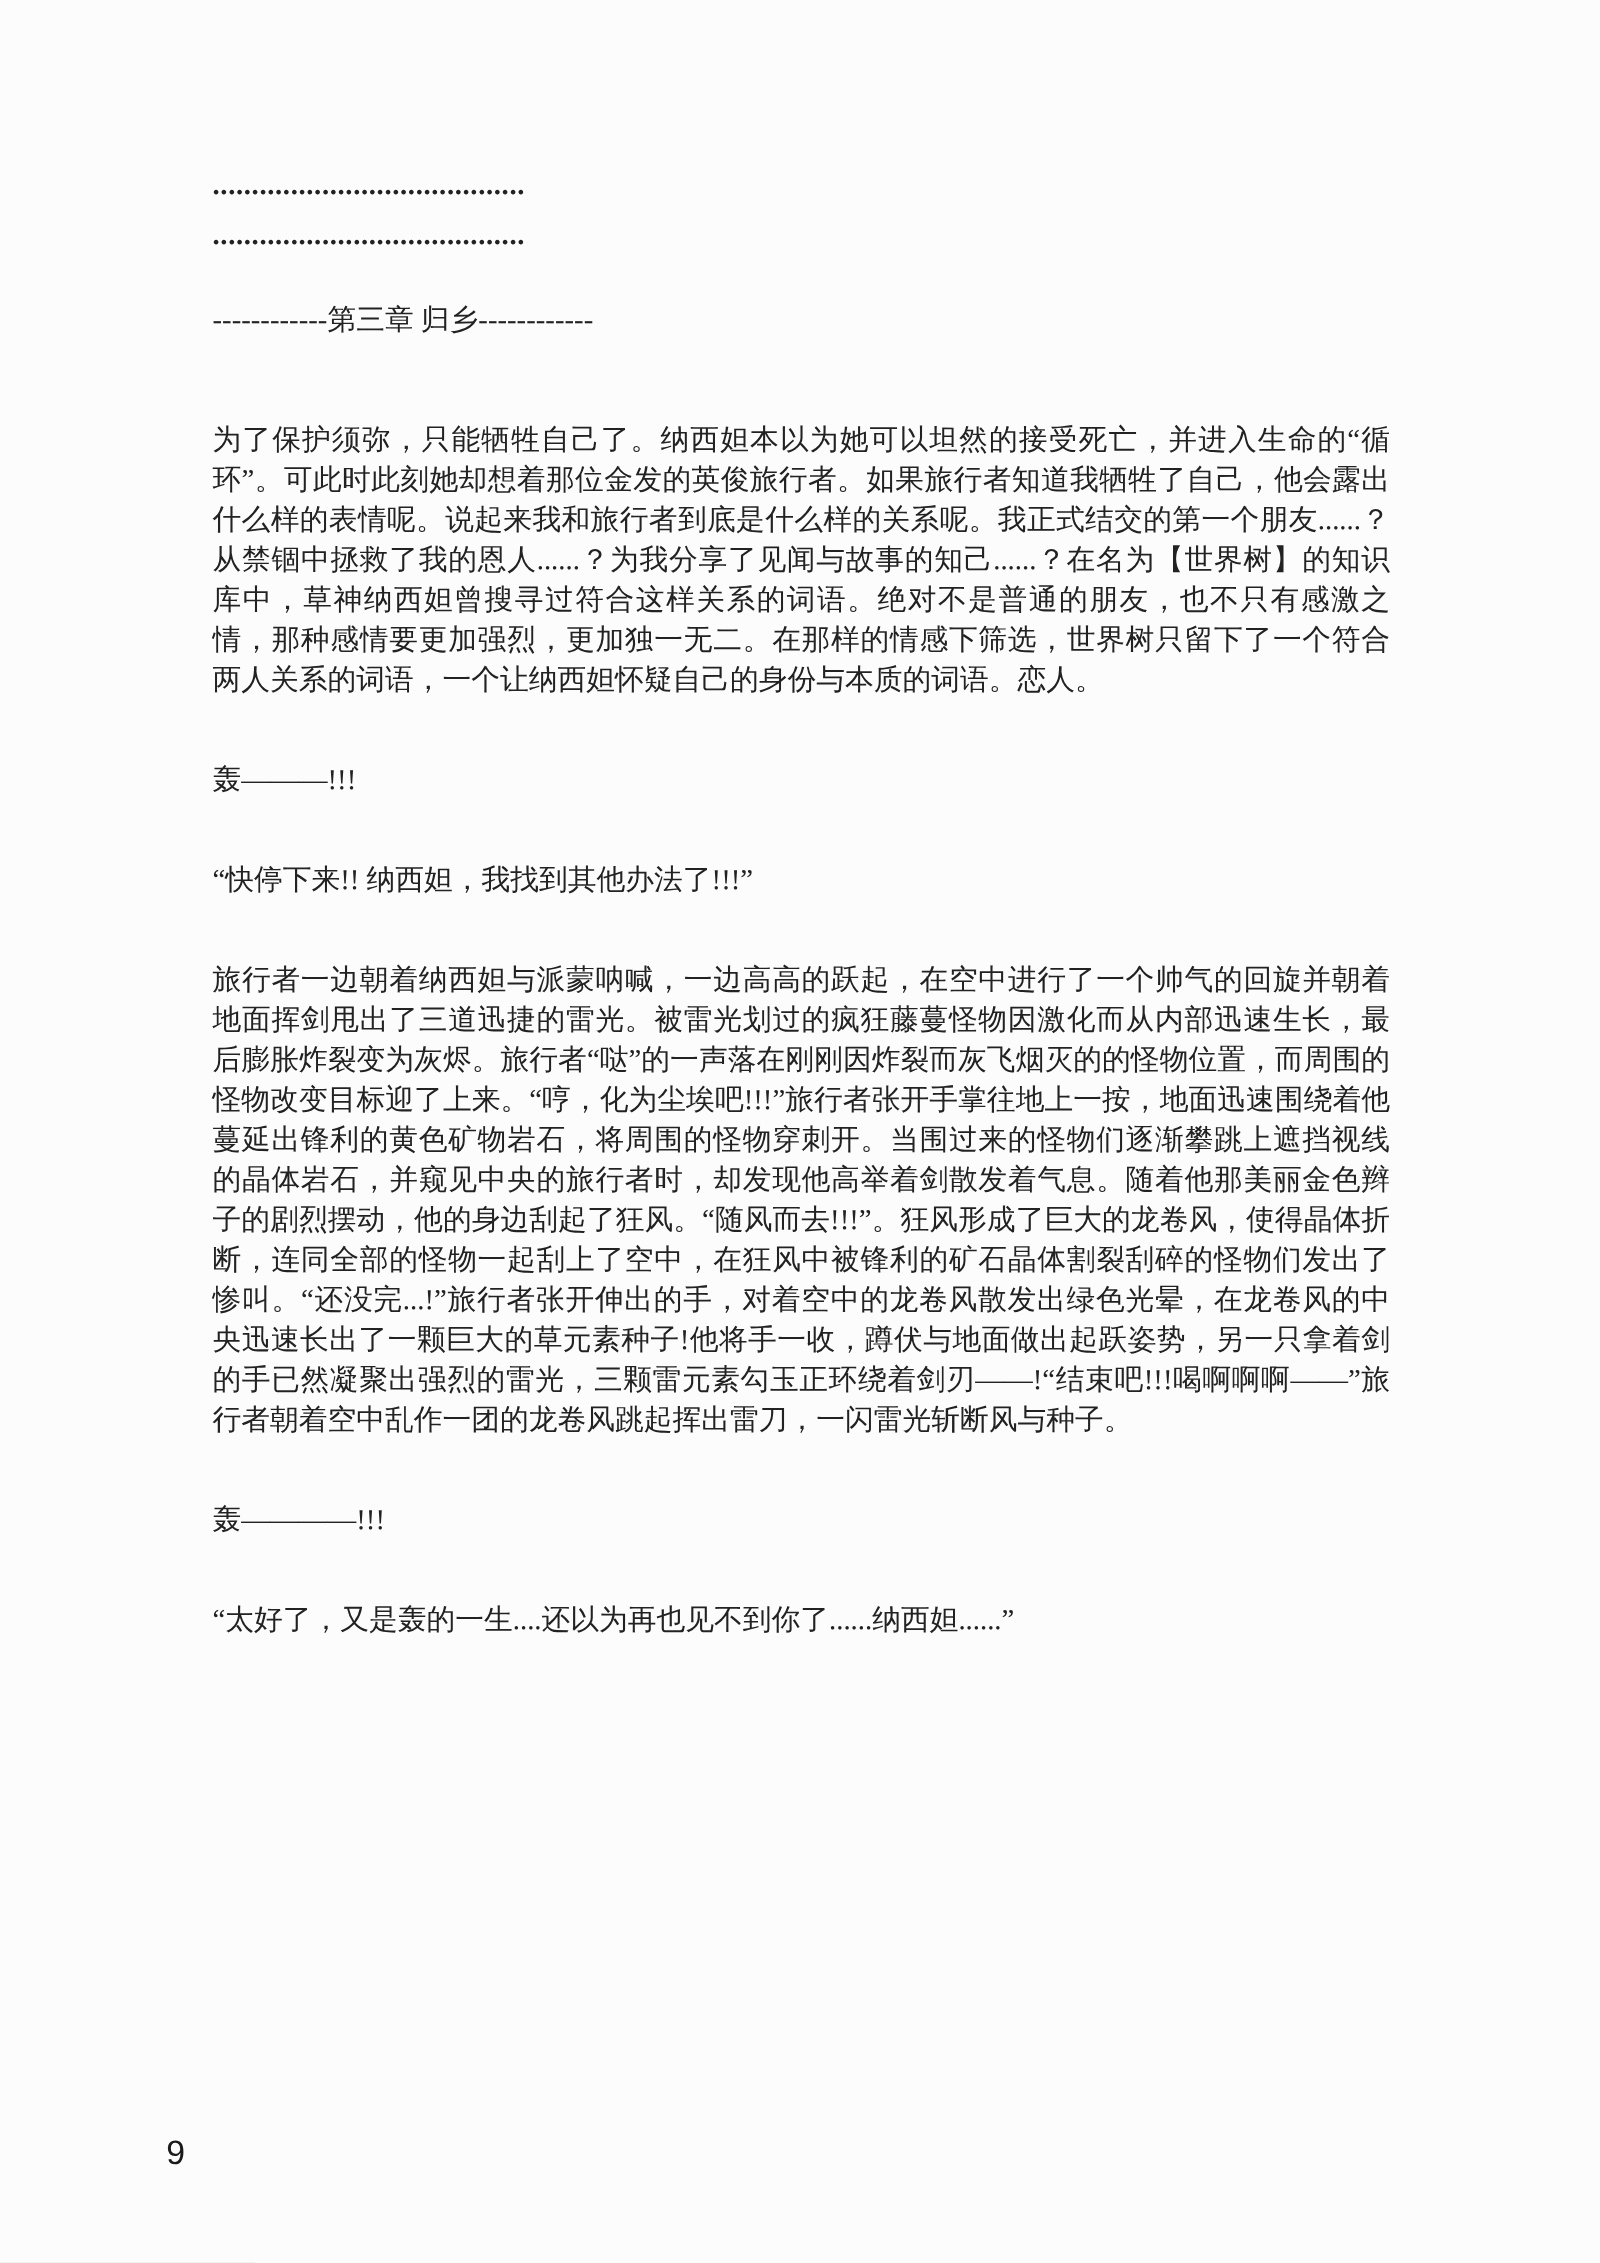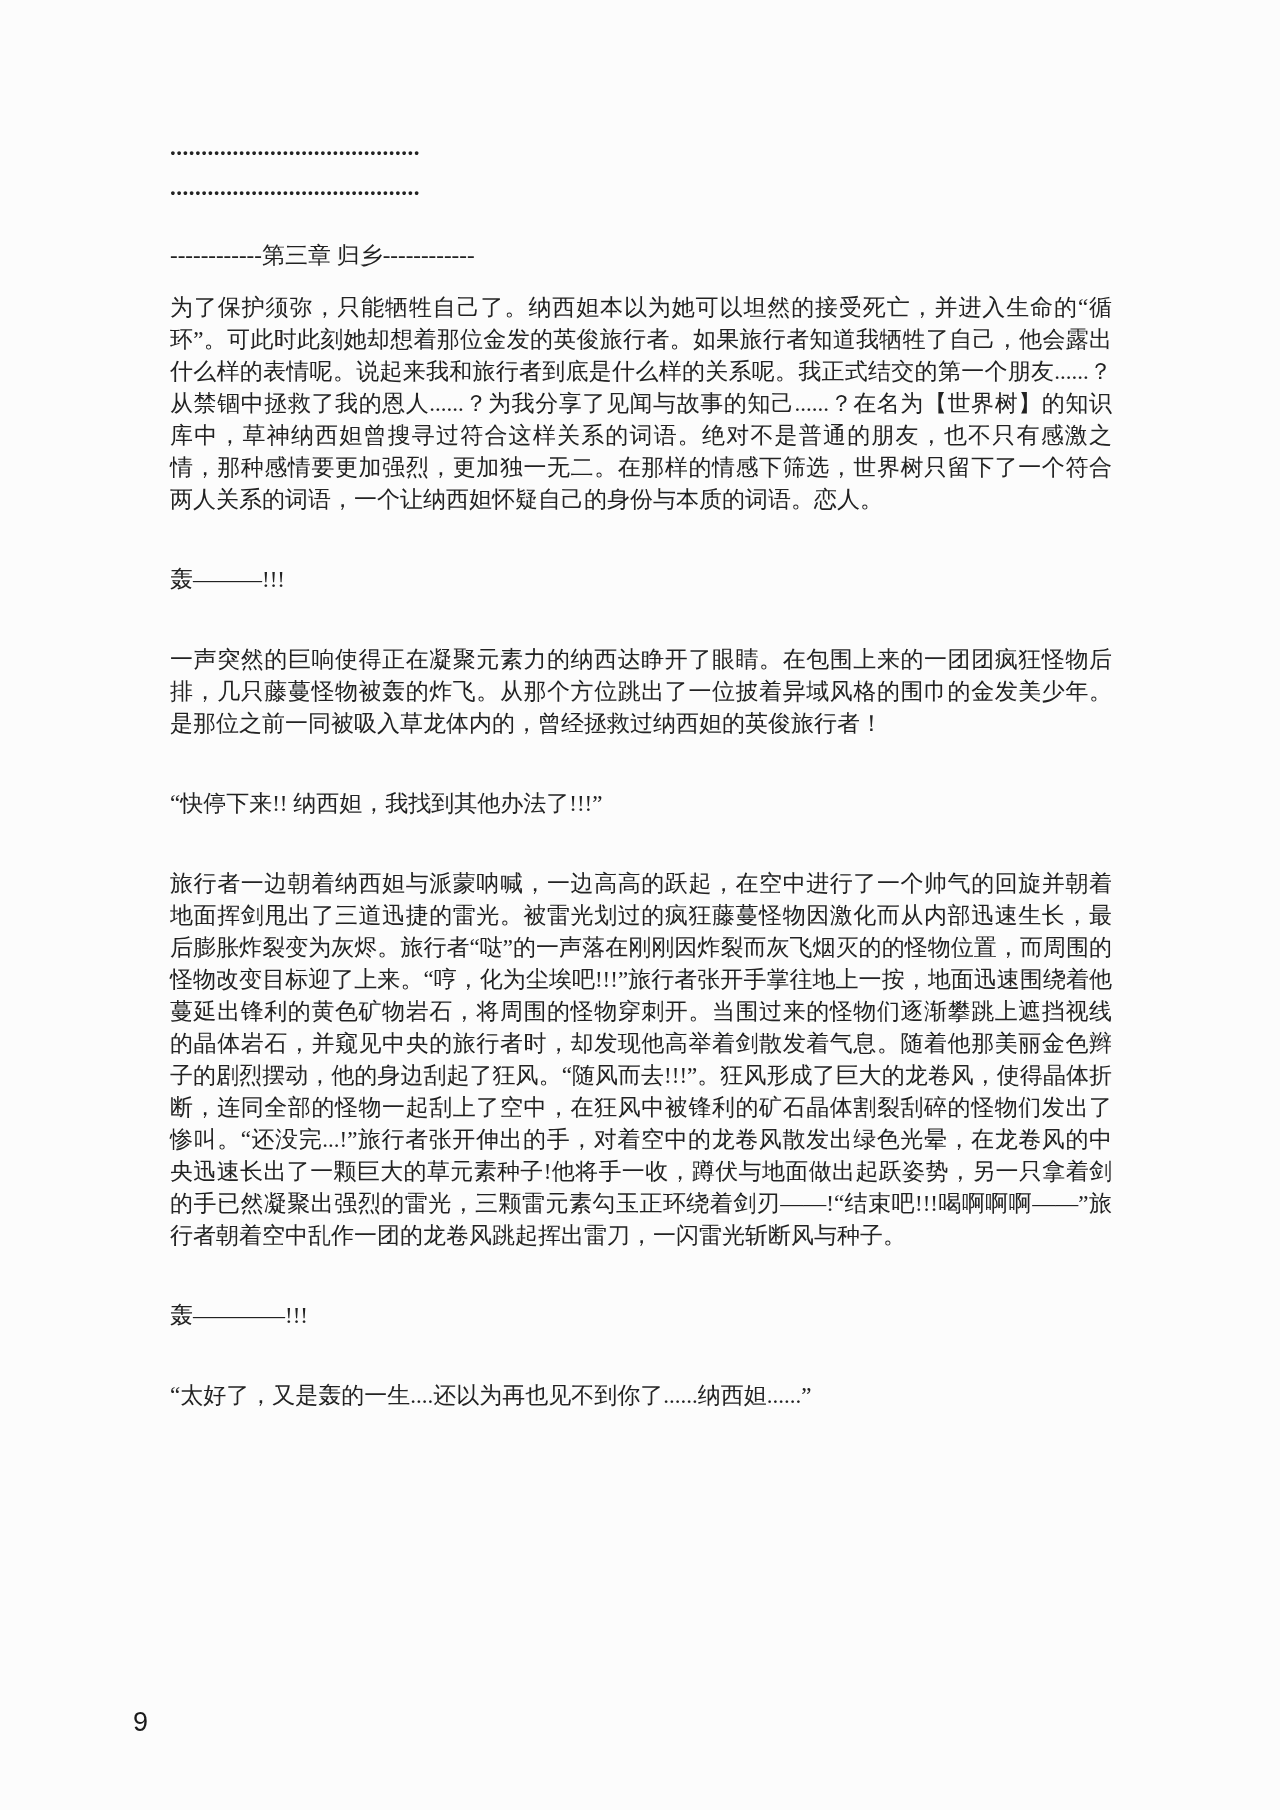--- a/index.html
+++ b/index.html
@@ -28,21 +28,21 @@
   }
   .dots {
     margin-bottom: 8px;
     letter-spacing: 0.5px;
     font-weight: bold;
   }
   .dots-last {
     margin-bottom: 36px;
   }
   .heading {
-    margin-bottom: 20px;
+    margin-bottom: 64px;
   }
   .sfx {
     margin-bottom: 48px;
   }
   .page-number {
     position: absolute;
     left: 133px;
     bottom: 72px;
     font-family: "Liberation Sans", "DejaVu Sans", sans-serif;
     font-size: 27px;
@@ -57,21 +57,20 @@
   <div class="text-block dots">........................................</div>
 
   <div class="text-block dots dots-last">........................................</div>
 
   <div class="text-block heading">------------第三章 归乡------------</div>
 
   <div class="text-block">为了保护须弥，只能牺牲自己了。纳西妲本以为她可以坦然的接受死亡，并进入生命的“循环”。可此时此刻她却想着那位金发的英俊旅行者。如果旅行者知道我牺牲了自己，他会露出什么样的表情呢。说起来我和旅行者到底是什么样的关系呢。我正式结交的第一个朋友......？从禁锢中拯救了我的恩人......？为我分享了见闻与故事的知己......？在名为【世界树】的知识库中，草神纳西妲曾搜寻过符合这样关系的词语。绝对不是普通的朋友，也不只有感激之情，那种感情要更加强烈，更加独一无二。在那样的情感下筛选，世界树只留下了一个符合两人关系的词语，一个让纳西妲怀疑自己的身份与本质的词语。恋人。</div>
 
   <div class="text-block sfx">轰———!!!</div>
 
-  <div class="text-block">一声突然的巨响使得正在凝聚元素力的纳西达睁开了眼睛。在包围上来的一团团疯狂怪物后排，几只藤蔓怪物被轰的炸飞。从那个方位跳出了一位披着异域风格的围巾的金发美少年。是那位之前一同被吸入草龙体内的，曾经拯救过纳西妲的英俊旅行者！</div>
 
   <div class="text-block">“快停下来!! 纳西妲，我找到其他办法了!!!”</div>
 
   <div class="text-block">旅行者一边朝着纳西妲与派蒙呐喊，一边高高的跃起，在空中进行了一个帅气的回旋并朝着地面挥剑甩出了三道迅捷的雷光。被雷光划过的疯狂藤蔓怪物因激化而从内部迅速生长，最后膨胀炸裂变为灰烬。旅行者“哒”的一声落在刚刚因炸裂而灰飞烟灭的的怪物位置，而周围的怪物改变目标迎了上来。“哼，化为尘埃吧!!!”旅行者张开手掌往地上一按，地面迅速围绕着他蔓延出锋利的黄色矿物岩石，将周围的怪物穿刺开。当围过来的怪物们逐渐攀跳上遮挡视线的晶体岩石，并窥见中央的旅行者时，却发现他高举着剑散发着气息。随着他那美丽金色辫子的剧烈摆动，他的身边刮起了狂风。“随风而去!!!”。狂风形成了巨大的龙卷风，使得晶体折断，连同全部的怪物一起刮上了空中，在狂风中被锋利的矿石晶体割裂刮碎的怪物们发出了惨叫。“还没完...!”旅行者张开伸出的手，对着空中的龙卷风散发出绿色光晕，在龙卷风的中央迅速长出了一颗巨大的草元素种子!他将手一收，蹲伏与地面做出起跃姿势，另一只拿着剑的手已然凝聚出强烈的雷光，三颗雷元素勾玉正环绕着剑刃——!“结束吧!!!喝啊啊啊——”旅行者朝着空中乱作一团的龙卷风跳起挥出雷刀，一闪雷光斩断风与种子。</div>
 
   <div class="text-block sfx">轰————!!!</div>
 
 
   <div class="text-block">“太好了，又是轰的一生....还以为再也见不到你了......纳西妲......”</div>
 

